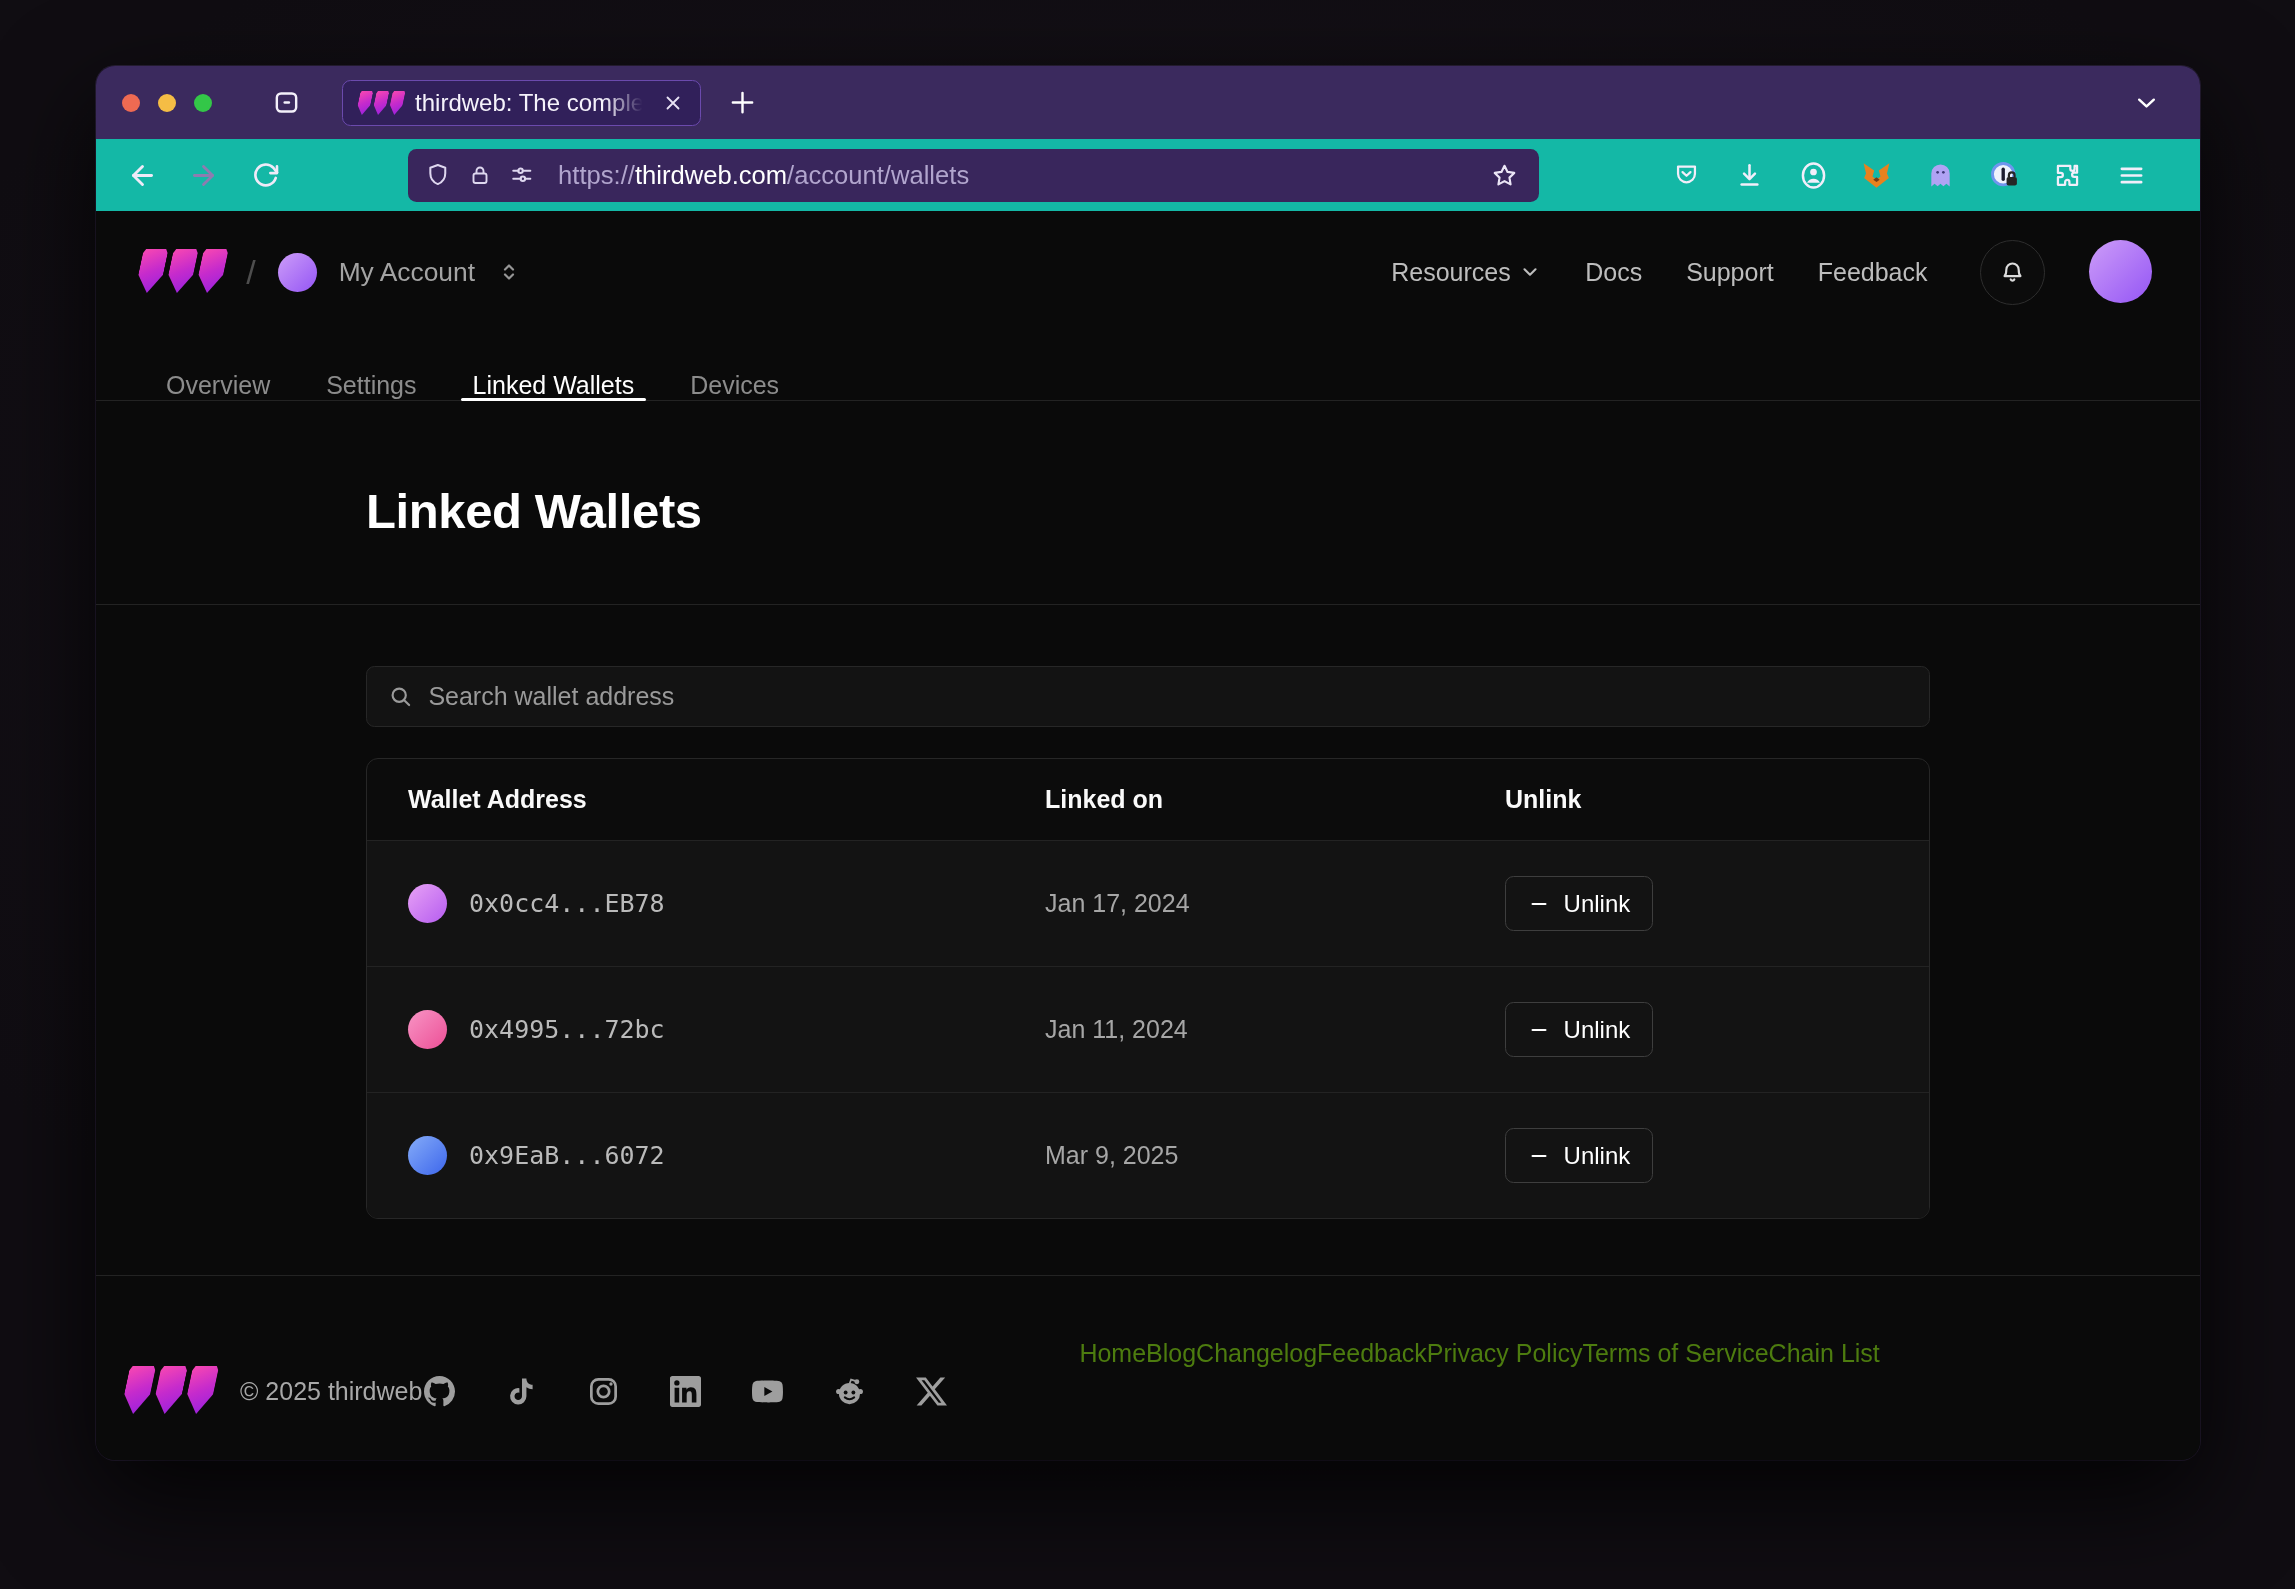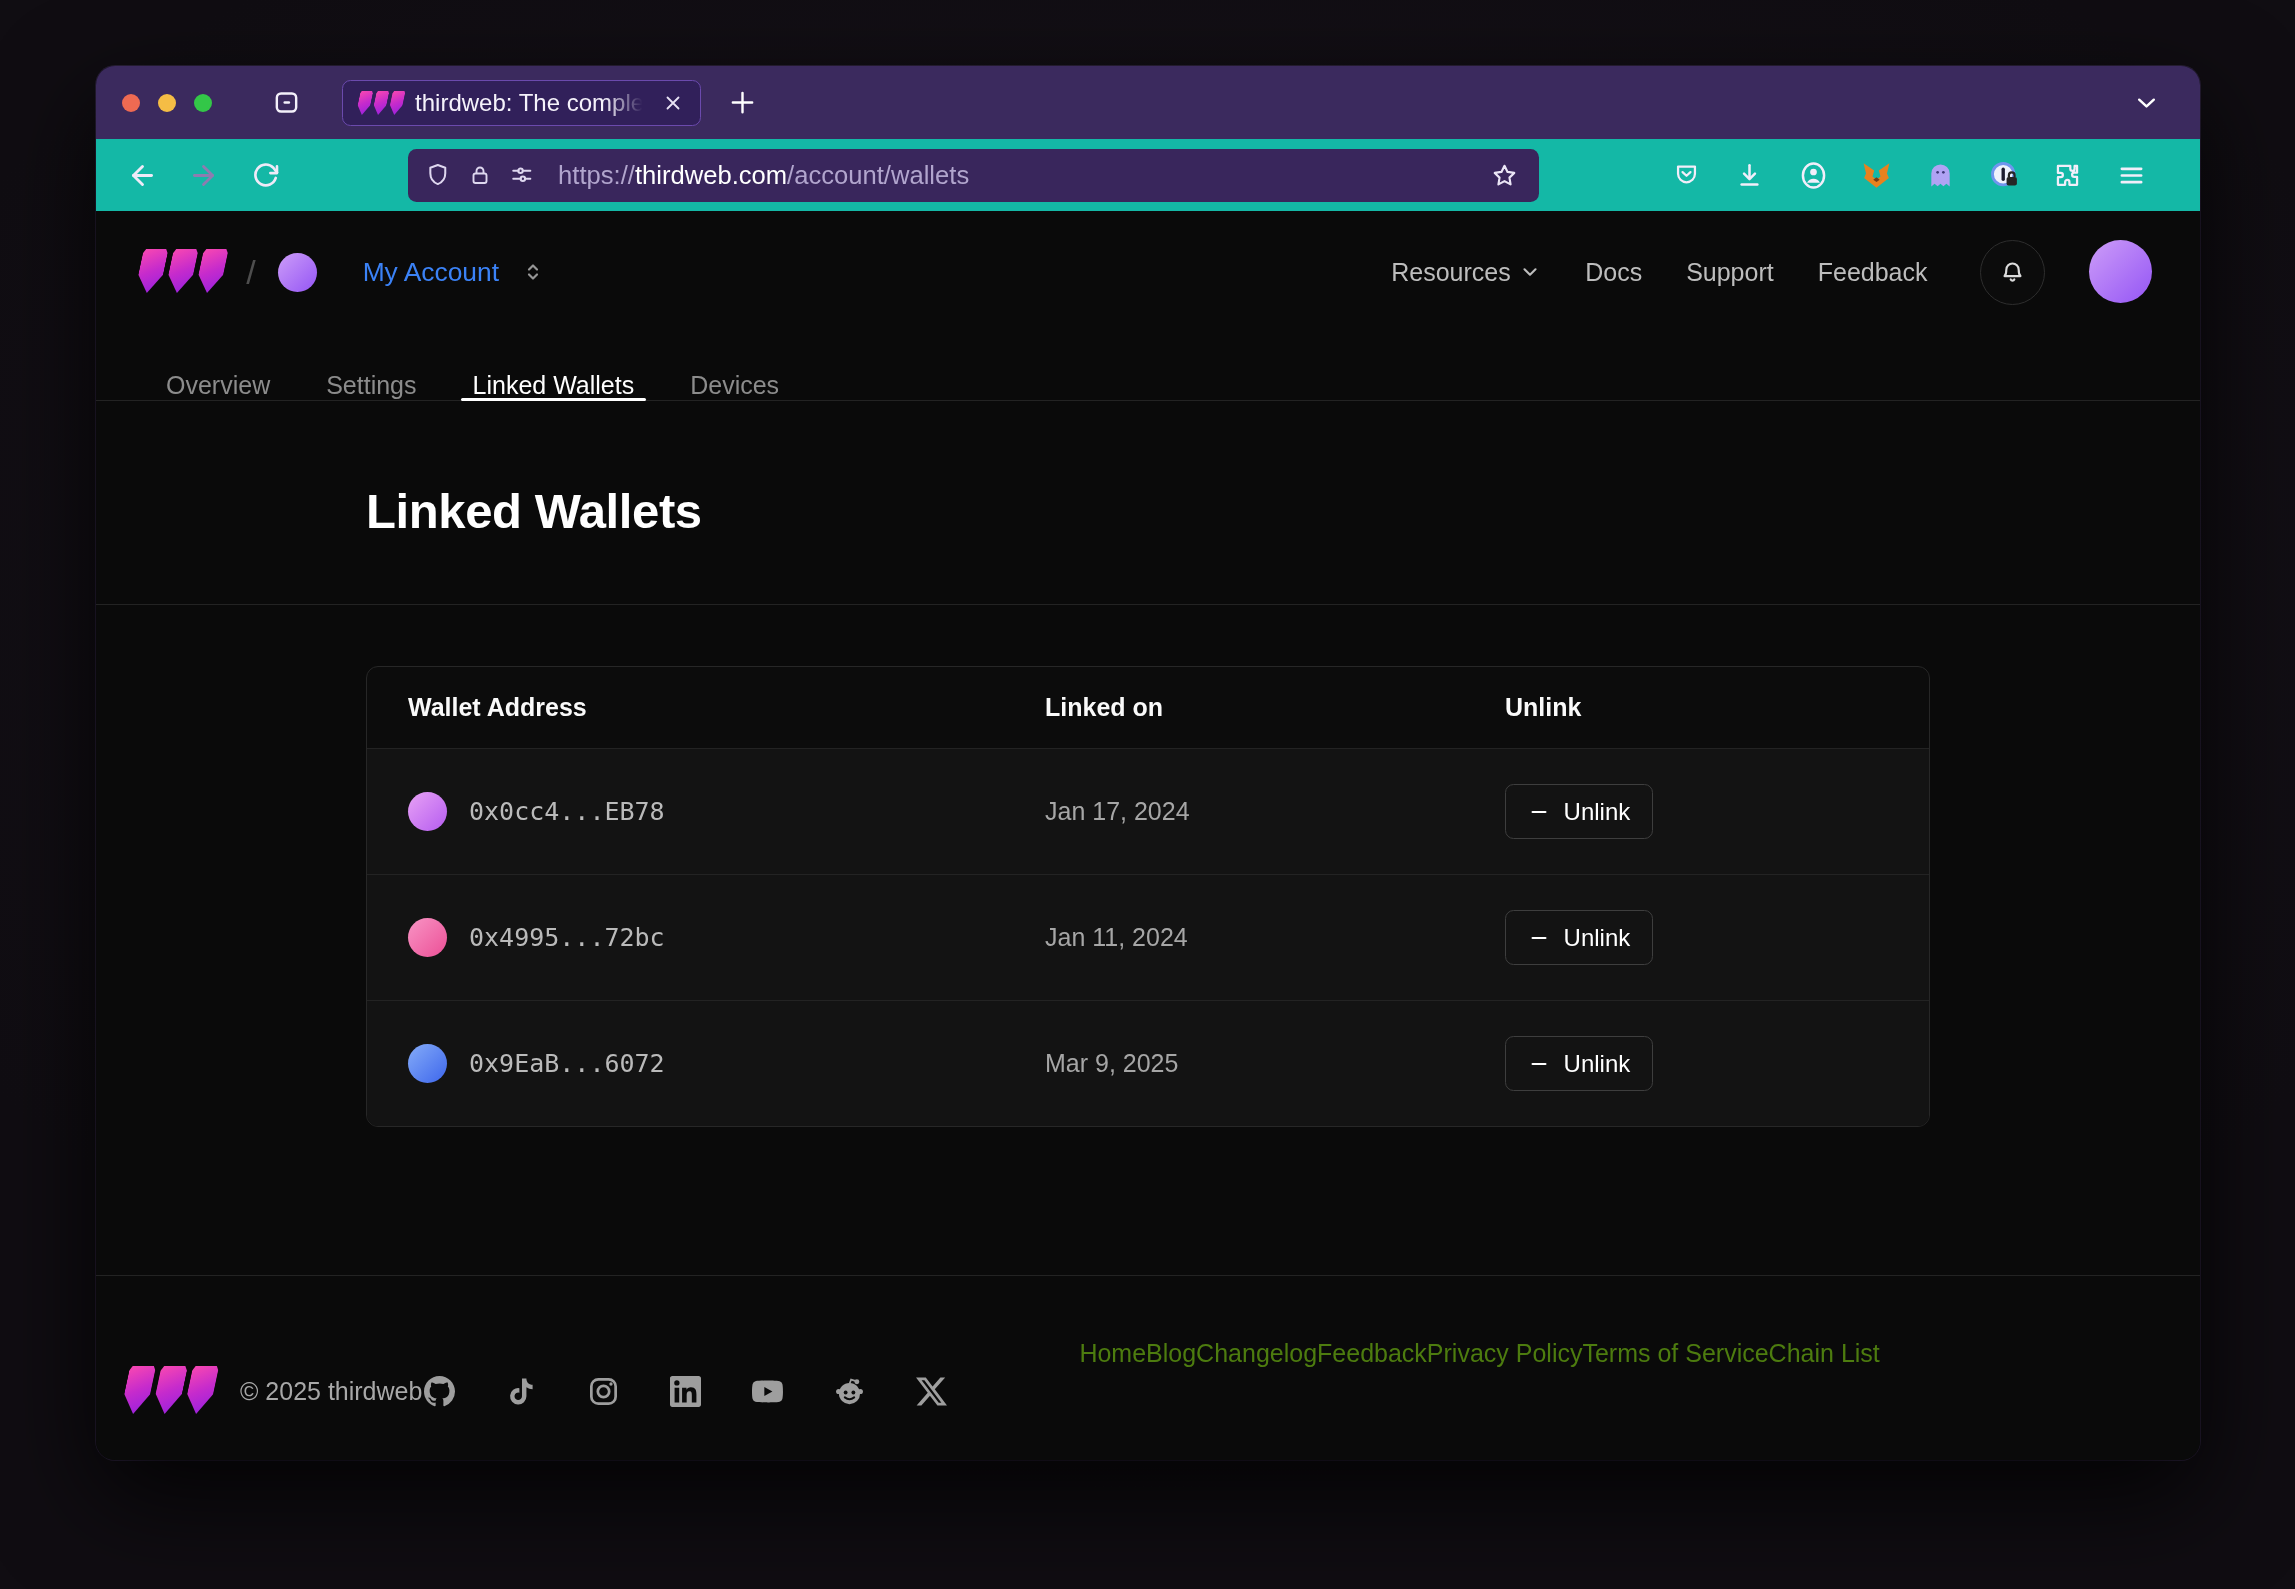--- a/index.html
+++ b/index.html
@@ -297,21 +297,21 @@
 
     <div class="site-header">
       <div class="sh-left">
         <a><span class="logo-mark">
               <i></i>
               <i></i>
               <i></i>
             </span></a>
         <span class="slash">/</span>
         <span class="avatar a46" style="--g1: #cd9df8; --g2: #9455f5;"></span>
-        <button class="account-label" style="color:#3b82f6;font-size:26.4px;margin-left:24px;">My Account</button>
+        <button class="account-label" style="color:#a3a3a3;font-size:26.4px;">My Account</button>
         <svg class="sort-icon" width="24" height="24" viewBox="0 0 24 24" fill="none" stroke="currentColor" stroke-width="2.2" stroke-linecap="round" stroke-linejoin="round">
             <path d="M8 9.5l4-4 4 4M8 14.5l4 4 4-4"></path>
           </svg>
       </div>
       <div class="sh-right">
 
           <a class="nav-link has-chevron">
             <span>Resources</span>
             <svg class="chev" width="22" height="22" viewBox="0 0 24 24" fill="none" stroke="currentColor" stroke-width="2.3" stroke-linecap="round" stroke-linejoin="round">
               <path d="M6 9l6 6 6-6"></path>
@@ -350,20 +350,27 @@
 
         <a class="ptab">Devices</a>
 
     </nav>
 
     <section class="title-section">
       <h1 class="page-title">Linked Wallets</h1>
     </section>
 
     <section class="main">
+      <div class="searchbar">
+        <svg class="sicon" width="25.6" height="25.6" viewBox="0 0 24 24" fill="none" stroke="currentColor" stroke-width="2" stroke-linecap="round">
+            <circle cx="10.5" cy="10.5" r="6.2"></circle>
+            <path d="M15.2 15.2l4.6 4.6"></path>
+          </svg>
+        <input type="text" placeholder="Search wallet address" style="">
+      </div>
 
       <div class="card">
         <div class="thead">
           <div>Wallet Address</div>
           <div>Linked on</div>
           <div>Unlink</div>
         </div>
 
           <div class="trow">
             <div class="addr-cell">

